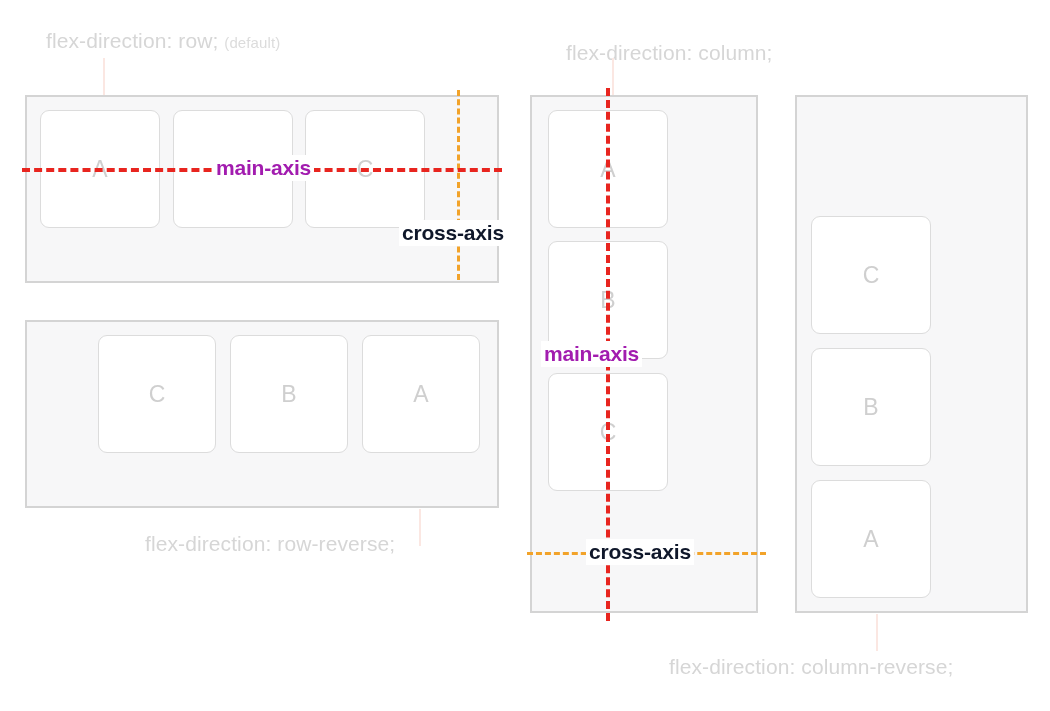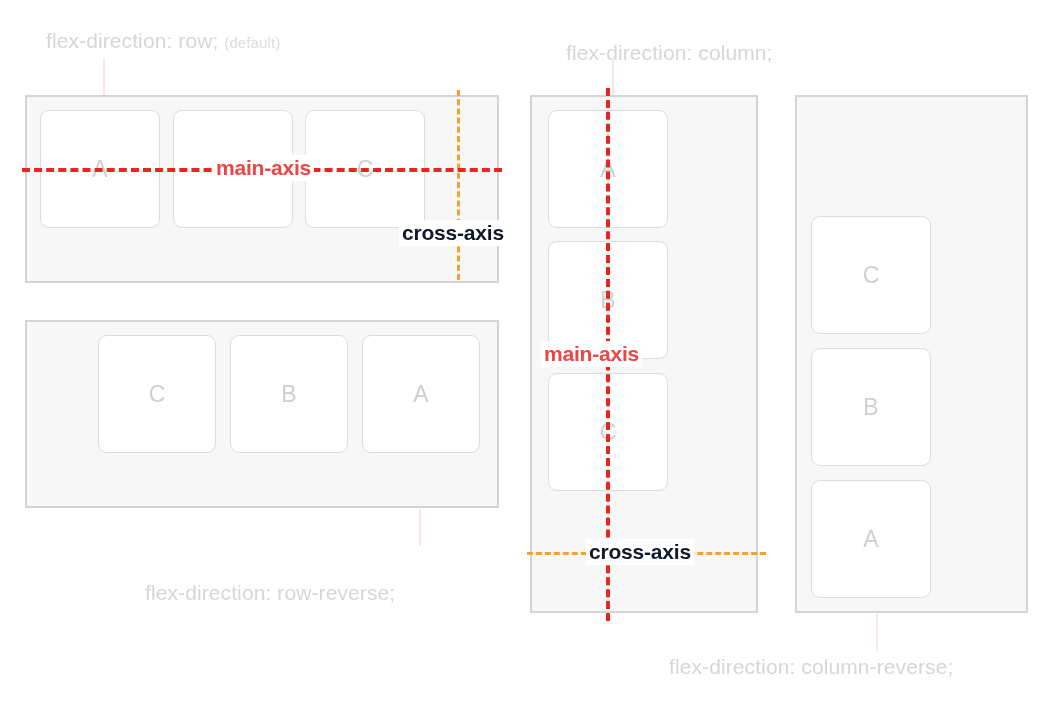--- a/index.html
+++ b/index.html
@@ -88,21 +88,21 @@
   }
 
   .axis-label {
     position: absolute;
     font-size: 21px;
     font-weight: bold;
     white-space: nowrap;
     letter-spacing: -0.2px;
   }
   .axis-label.main {
-    color: #ef4444;
+    color: #a21caf;
     background: #ffffff;
     padding: 1px 3px;
   }
   .axis-label.cross {
     color: #0f172a;
     background: #ffffff;
     padding: 1px 3px;
   }
 </style>
 </head>
@@ -141,21 +141,21 @@
     <span>C</span>
   </div>
   <div class="item" style="left:230px; top:335px; width:118px; height:118px;">
     <span>B</span>
   </div>
   <div class="item" style="left:362px; top:335px; width:118px; height:118px;">
     <span>A</span>
   </div>
 
   <div class="leader" style="left:419px; top:509px; height:37px;"></div>
-  <div class="caption" style="left:145px; top:581px;">
+  <div class="caption" style="left:145px; top:532px;">
     <span>flex-direction: row-reverse;</span>
   </div>
 
   <div class="caption" style="left:551px; top:41px;margin-left:15px;">
     <span>flex-direction: column;</span>
   </div>
   <div class="leader" style="left:612px; top:58px; height:37px;"></div>
 
   <div class="panel" style="left:530px; top:95px; width:228px; height:518px;"></div>
 

